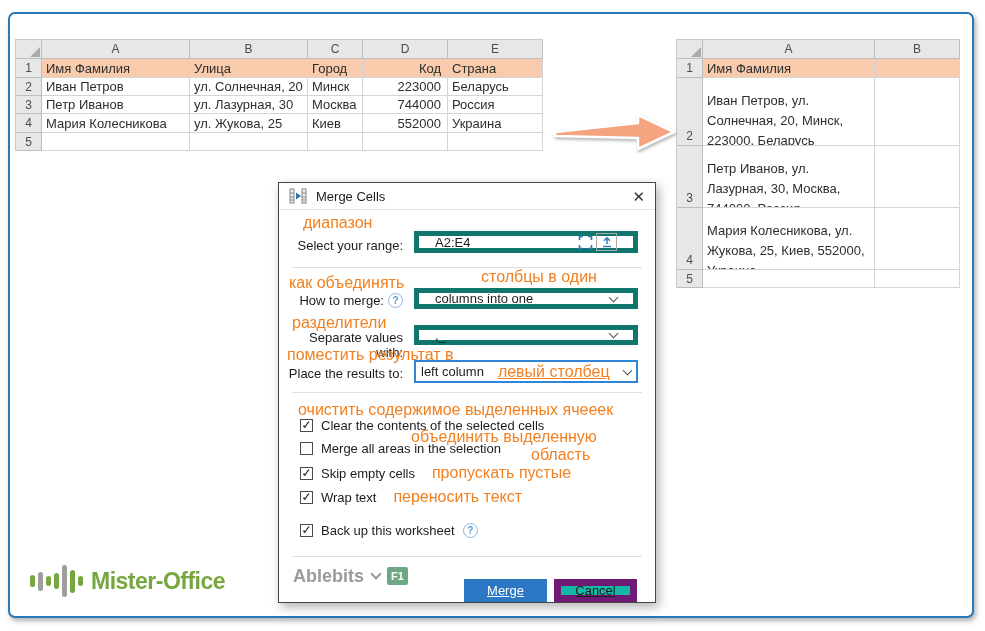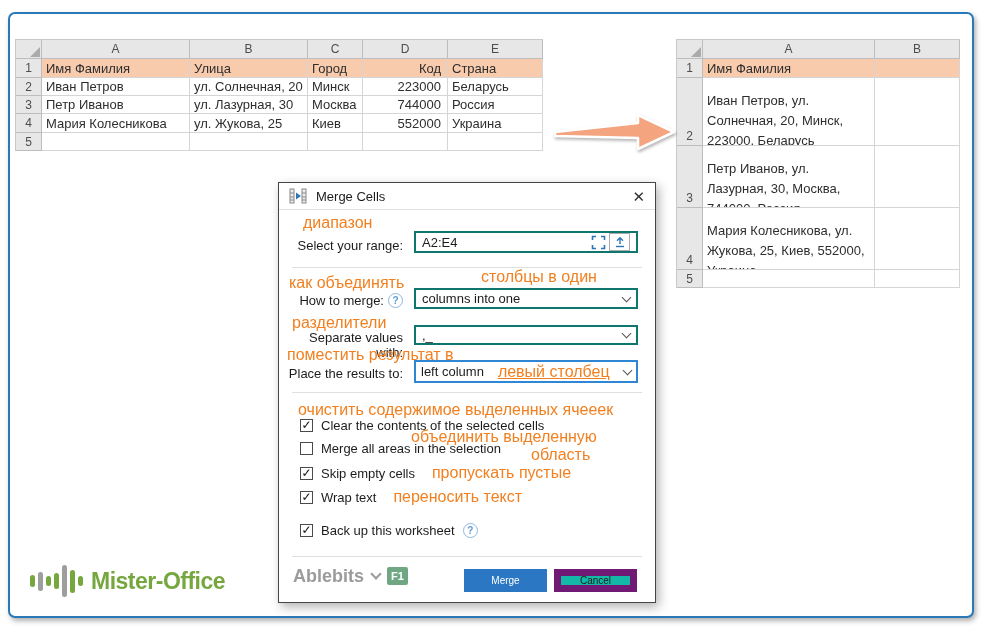--- a/index.html
+++ b/index.html
@@ -35,22 +35,22 @@
     border:1px solid #454545;box-shadow:3px 4px 10px rgba(0,0,0,.3);z-index:5;font-size:13px;color:#1c1c1c;margin-left:20px;}
   .titlebar{position:absolute;left:0;top:0;right:0;height:27px;border-bottom:1px solid #e2e2e2;
     display:flex;align-items:center;padding:0 10px;gap:9px;}
   .dlg-title{font-size:13px;color:#1c1c1c;}
   .dlg-close{margin-left:auto;font-size:15px;color:#333;cursor:pointer;line-height:1;}
   .sep{position:absolute;left:13px;right:13px;height:1px;background:#e0e0e0;}
   .ann{position:absolute;color:var(--orange);font-size:16px;white-space:nowrap;z-index:6;}
   .ann-inline{color:var(--orange);font-size:16px;white-space:nowrap;}
   .lblbox{position:absolute;left:0;width:130px;text-align:right;display:flex;justify-content:flex-end;
     align-items:center;gap:4px;padding-right:6px;}
-  .ctrl{position:absolute;left:135px;width:224px;border:2px solid #0f766e;background:#fff;
-    display:flex;align-items:center;padding:0 6px;gap:4px;}
+  .ctrl{position:absolute;left:135px;width:224px;border:5px solid #0f766e;background:#fff;
+    display:flex;align-items:center;padding:0 16px;gap:4px;}
   .ctrl .val{white-space:nowrap;}
   .chev{width:7px;height:7px;border-right:1.6px solid #555;border-bottom:1.6px solid #555;
     transform:rotate(45deg);margin-left:auto;margin-top:-3px;flex:none;}
   .ctrl.focused{border:2px solid var(--focus-blue);padding:0 5px;}
   .helpq{width:15px;height:15px;border:1px solid #8FB6E2;border-radius:50%;color:var(--help-blue);
     font-size:10px;font-weight:bold;display:inline-flex;align-items:center;justify-content:center;flex:none;}
   .rangebox{gap:3px;}
   .collapse-btn{border:1px solid #ababab;width:21px;height:18px;display:flex;align-items:center;
     justify-content:center;flex:none;}
   .sel-icon{margin-left:auto;display:flex;flex:none;}
@@ -59,22 +59,22 @@
     justify-content:center;flex:none;}
   .box .tick{display:none;font-size:12px;line-height:1;color:#111;margin-top:-1px;}
   .box.checked .tick{display:block;}
   .footer-brand{position:absolute;left:14px;top:380px;height:26px;display:flex;align-items:center;gap:8px;
     color:#9b9b9b;font-size:18px;font-weight:bold;cursor:pointer;}
   .brand-chev{width:8px;height:8px;border-right:2px solid #9b9b9b;border-bottom:2px solid #9b9b9b;
     transform:rotate(45deg);margin-top:-4px;}
   .f1-badge{position:absolute;left:108px;top:384px;width:21px;height:18px;background:var(--badge-green);
     border-radius:2px;color:#fff;font-size:11px;font-weight:bold;display:flex;align-items:center;
     justify-content:center;cursor:pointer;}
-  .btn{position:absolute;top:386px;width:83px;height:23px;display:flex;align-items:center;justify-content:center;
-    font-size:10px;cursor:pointer;}
+  .btn{position:absolute;top:396px;width:83px;height:23px;display:flex;align-items:center;justify-content:center;
+    font-size:13px;cursor:pointer;text-decoration:underline;}
   .btn-merge{left:185px;background:var(--btn-blue);color:#fff;border:1px solid var(--btn-blue);}
   .btn-cancel{left:275px;background:#14b8a6;color:#1c1c1c;border:7px solid #701a75;}
 
   
   .logo{position:absolute;left:30px;top:563px;display:flex;align-items:center;gap:8px;z-index:2;}
   .bars{display:flex;align-items:center;gap:3px;height:36px;}
   .bar{width:5px;border-radius:3px;}
   .logo-text{color:var(--brand-green);font-size:23px;font-weight:bold;letter-spacing:-0.5px;}
 </style>
 </head>

